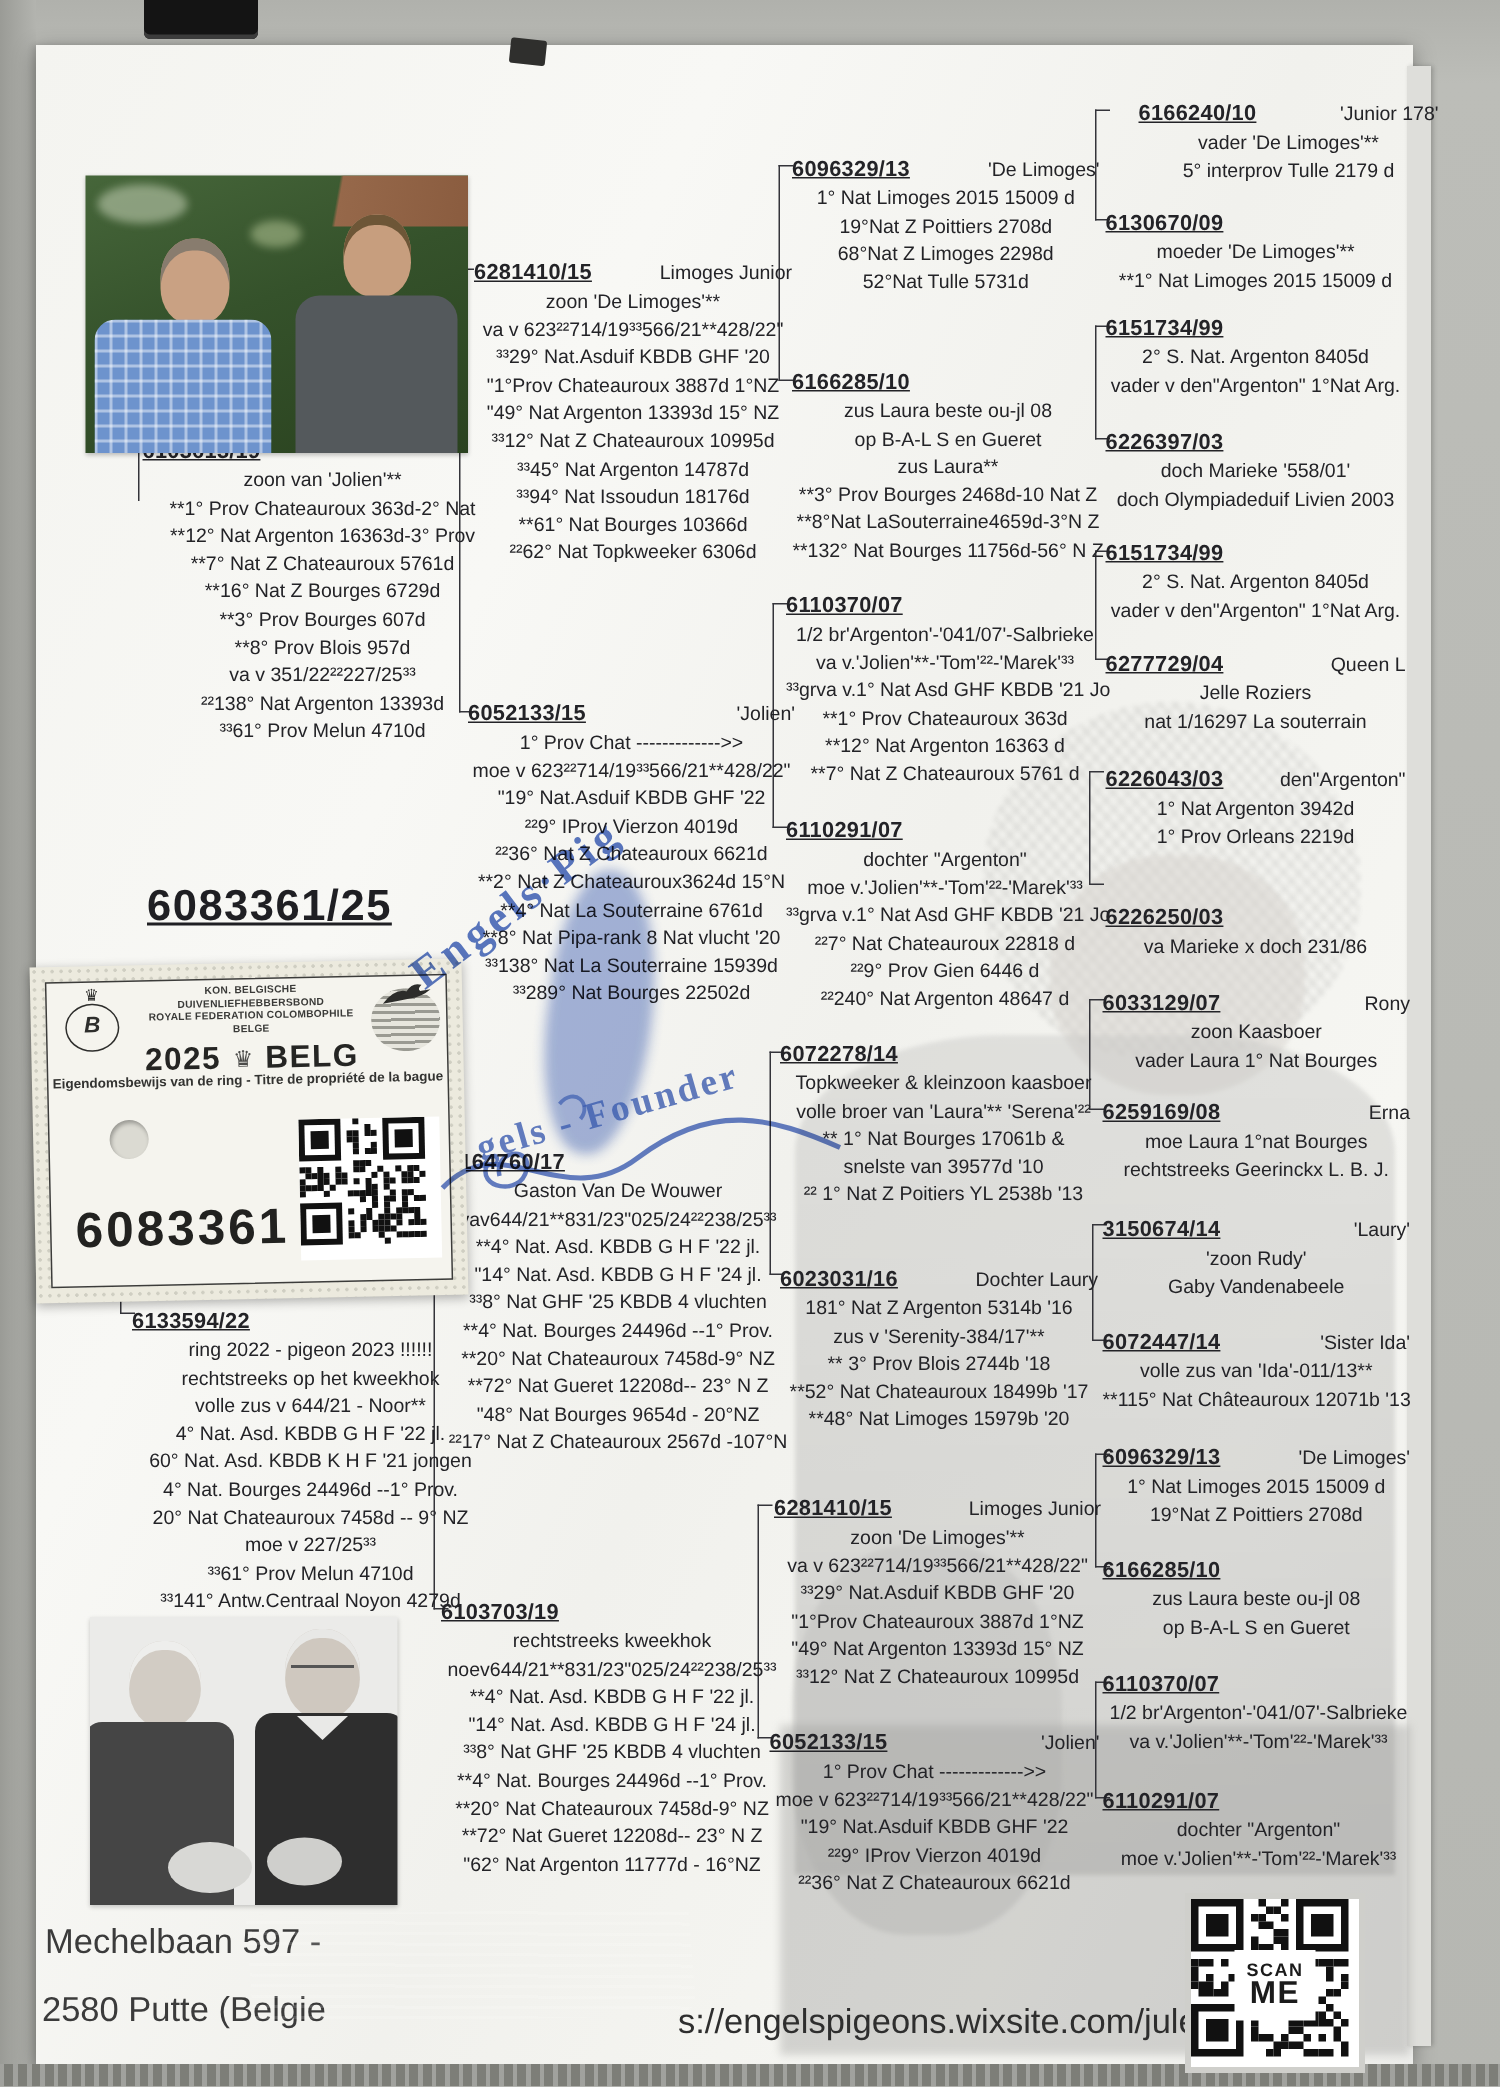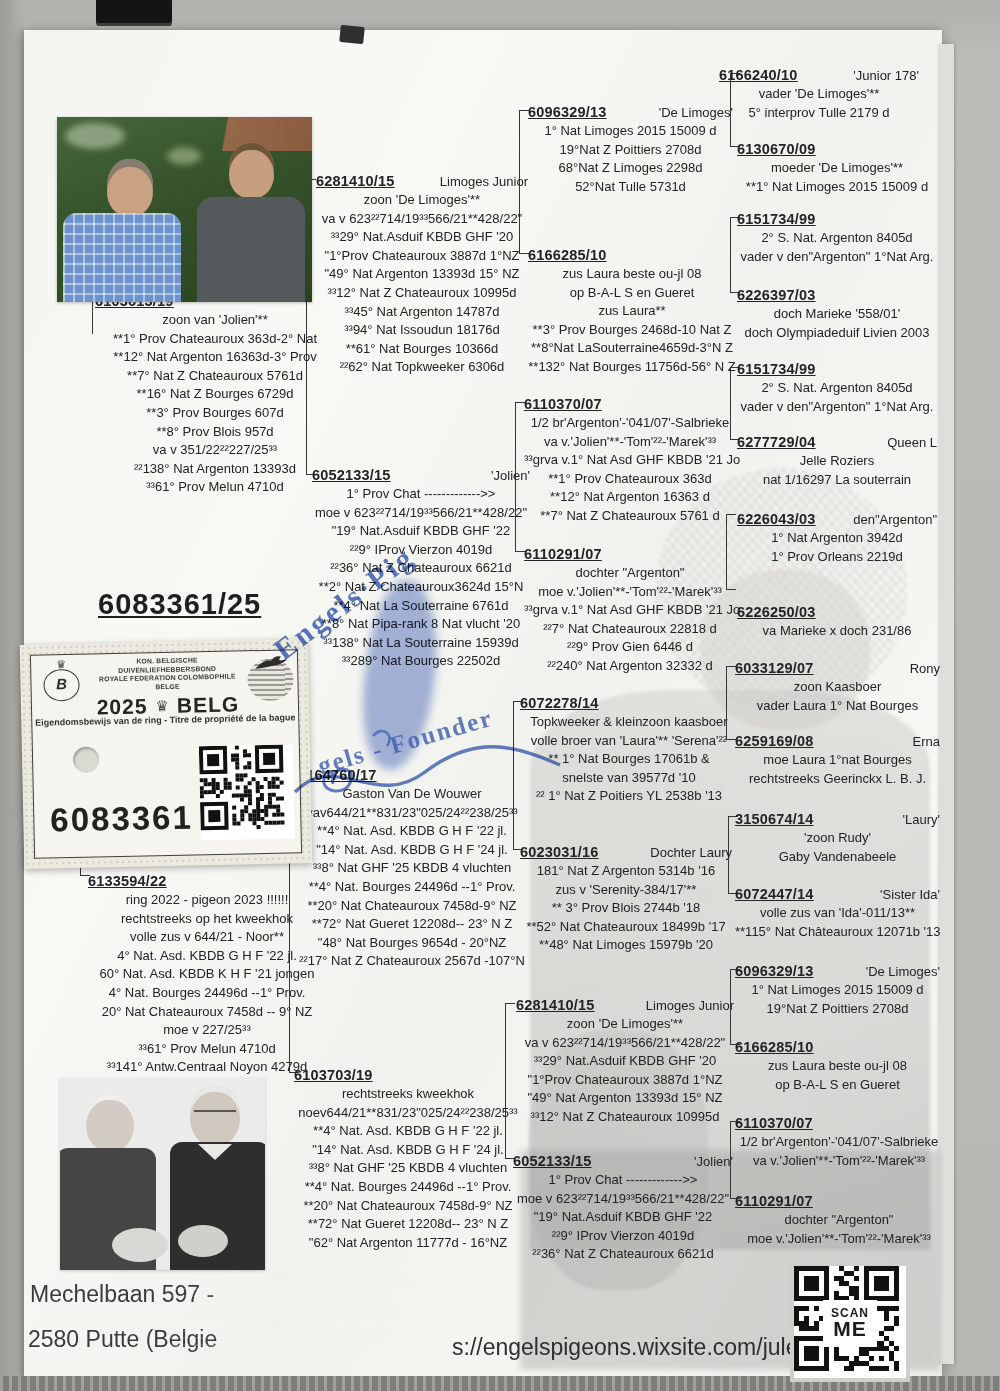--- a/index.html
+++ b/index.html
@@ -181,21 +181,21 @@
         <div class="phead">
           <span class="ring">6166285/10</span>
         </div>
         <div class="pline">zus Laura beste ou-jl 08</div>
         <div class="pline">op B-A-L S en Gueret</div>
         <div class="pline">zus Laura**</div>
         <div class="pline">**3° Prov Bourges 2468d-10 Nat Z</div>
         <div class="pline">**8°Nat LaSouterraine4659d-3°N Z</div>
         <div class="pline">**132° Nat Bourges 11756d-56° N Z</div>
       </div>
-      <div class="pblock" style="left: 719px; top: 66px; width: 200px;">
+      <div class="pblock" style="left: 759px; top: 66px; width: 200px;">
         <div class="phead">
           <span class="ring">6166240/10</span>
           <span class="ptag">'Junior 178'</span>
         </div>
         <div class="pline">vader 'De Limoges'**</div>
         <div class="pline">5° interprov Tulle 2179 d</div>
       </div>
       <div class="pblock" style="left: 737px; top: 140px; width: 200px;">
         <div class="phead">
           <span class="ring">6130670/09</span>
@@ -253,21 +253,21 @@
       </div>
       <div class="pblock" style="left: 524px; top: 545px; width: 212px;">
         <div class="phead">
           <span class="ring">6110291/07</span>
         </div>
         <div class="pline">dochter "Argenton"</div>
         <div class="pline">moe v.'Jolien'**-'Tom'²²-'Marek'³³</div>
         <div class="pline">³³grva v.1° Nat Asd GHF KBDB '21 Jo</div>
         <div class="pline">²²7° Nat Chateauroux 22818 d</div>
         <div class="pline">²²9° Prov Gien 6446 d</div>
-        <div class="pline">²²240° Nat Argenton 32332 d</div>
+        <div class="pline">²²240° Nat Argenton 48647 d</div>
       </div>
       <div class="pblock" style="left: 737px; top: 583px; width: 200px; margin-top: 20px;">
         <div class="phead">
           <span class="ring">6226250/03</span>
         </div>
         <div class="pline">va Marieke x doch 231/86</div>
       </div>
       <div class="pblock" style="left: 312px; top: 466px; width: 218px;">
         <div class="phead">
           <span class="ring">6052133/15</span>

